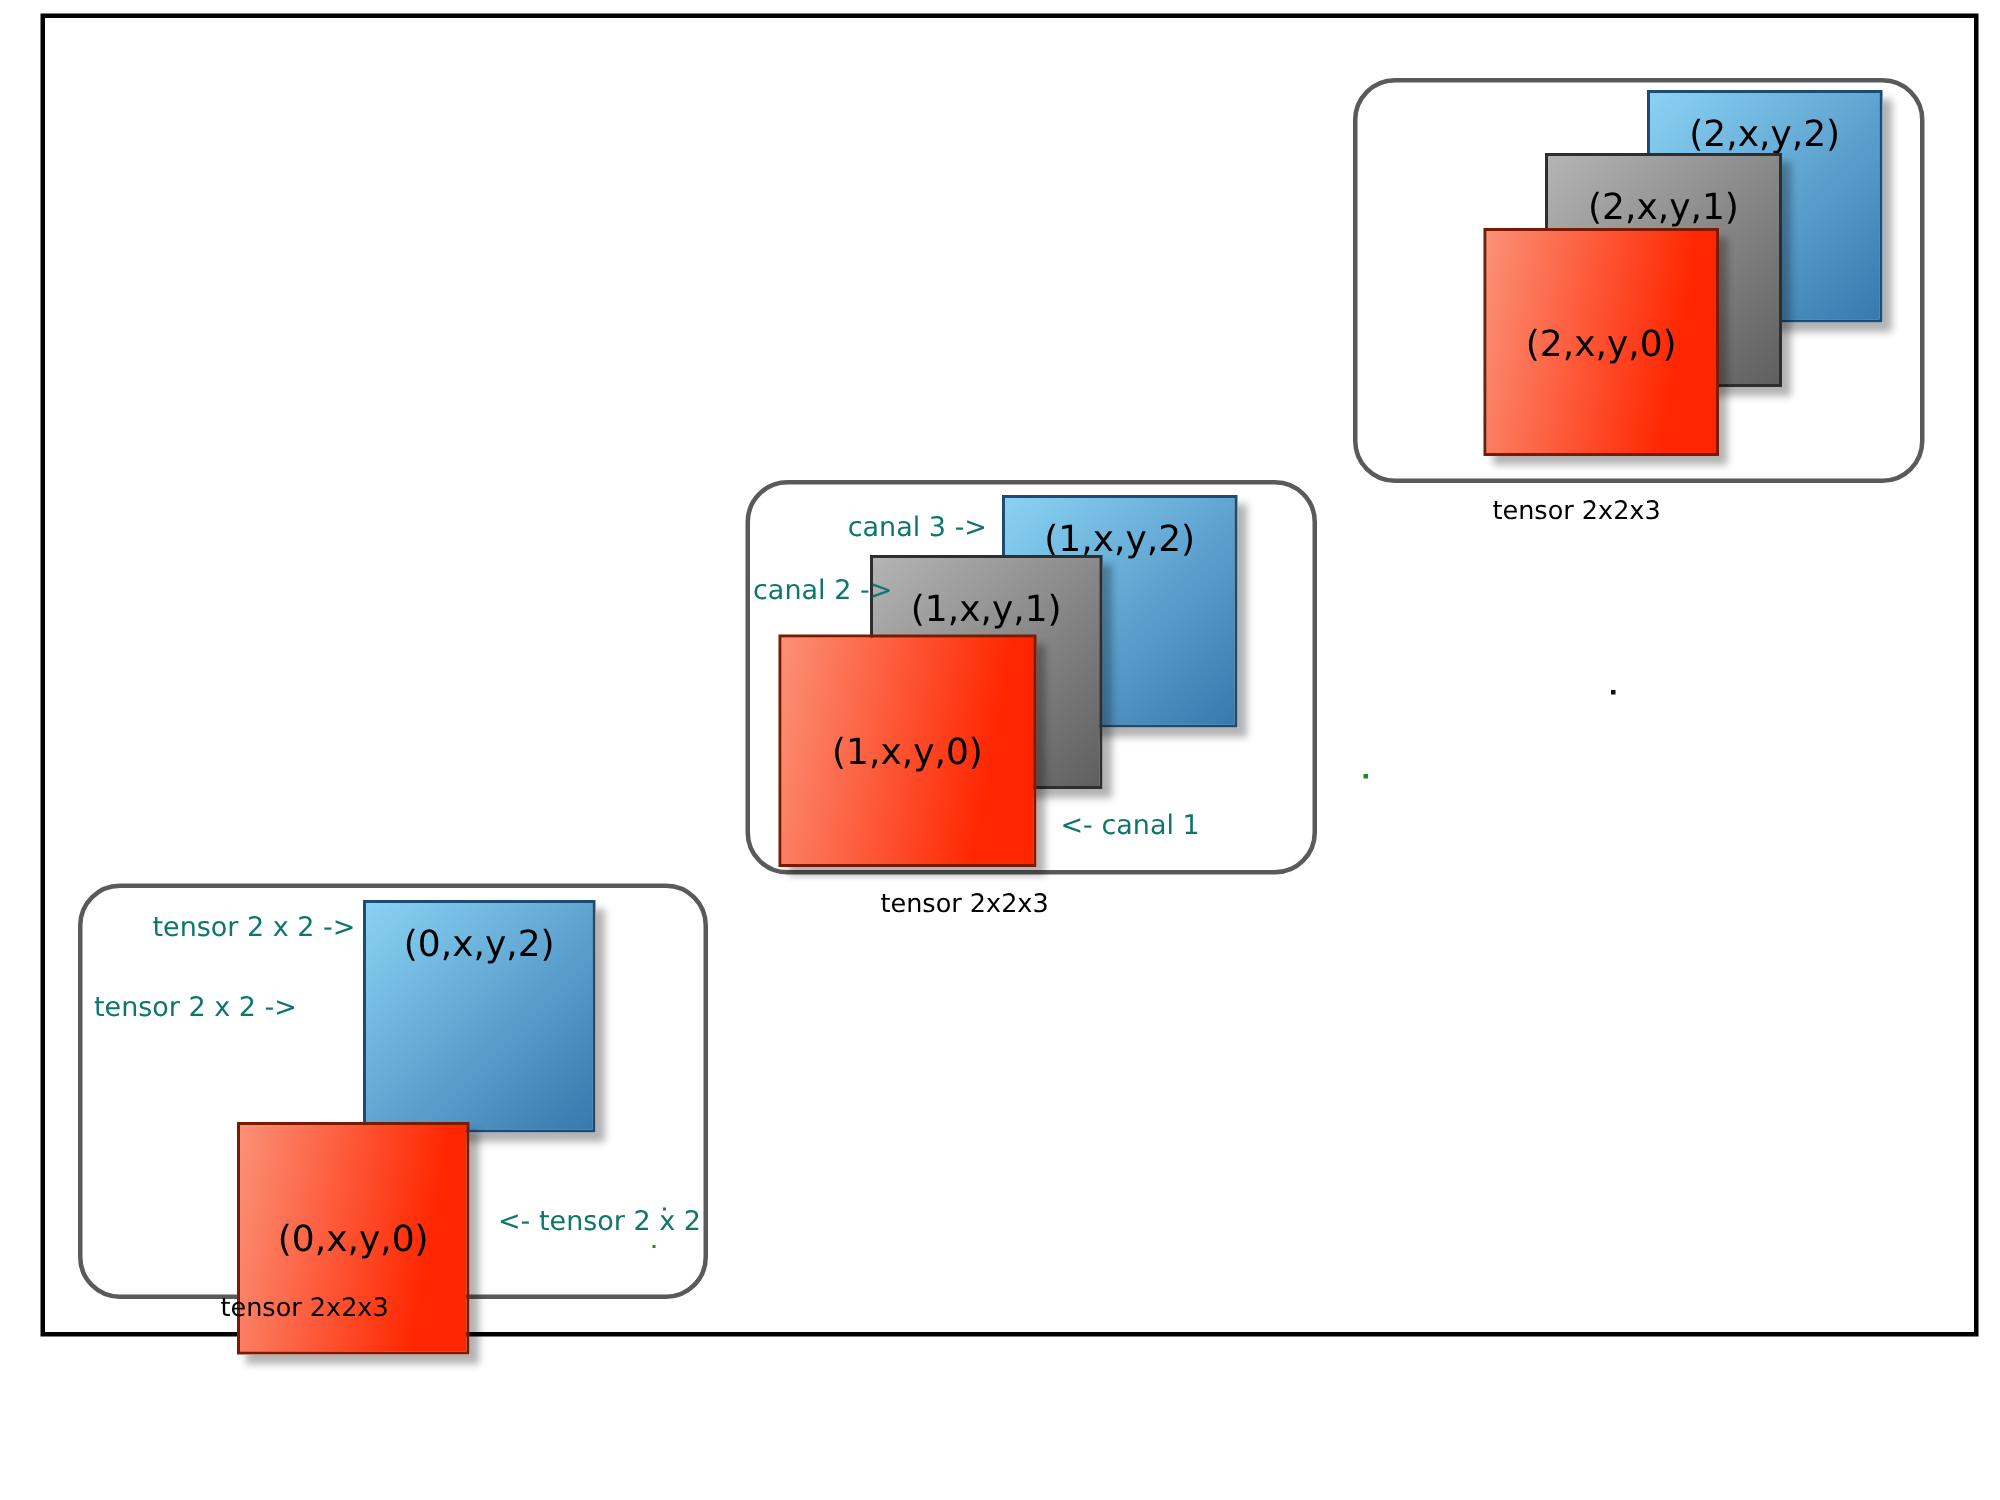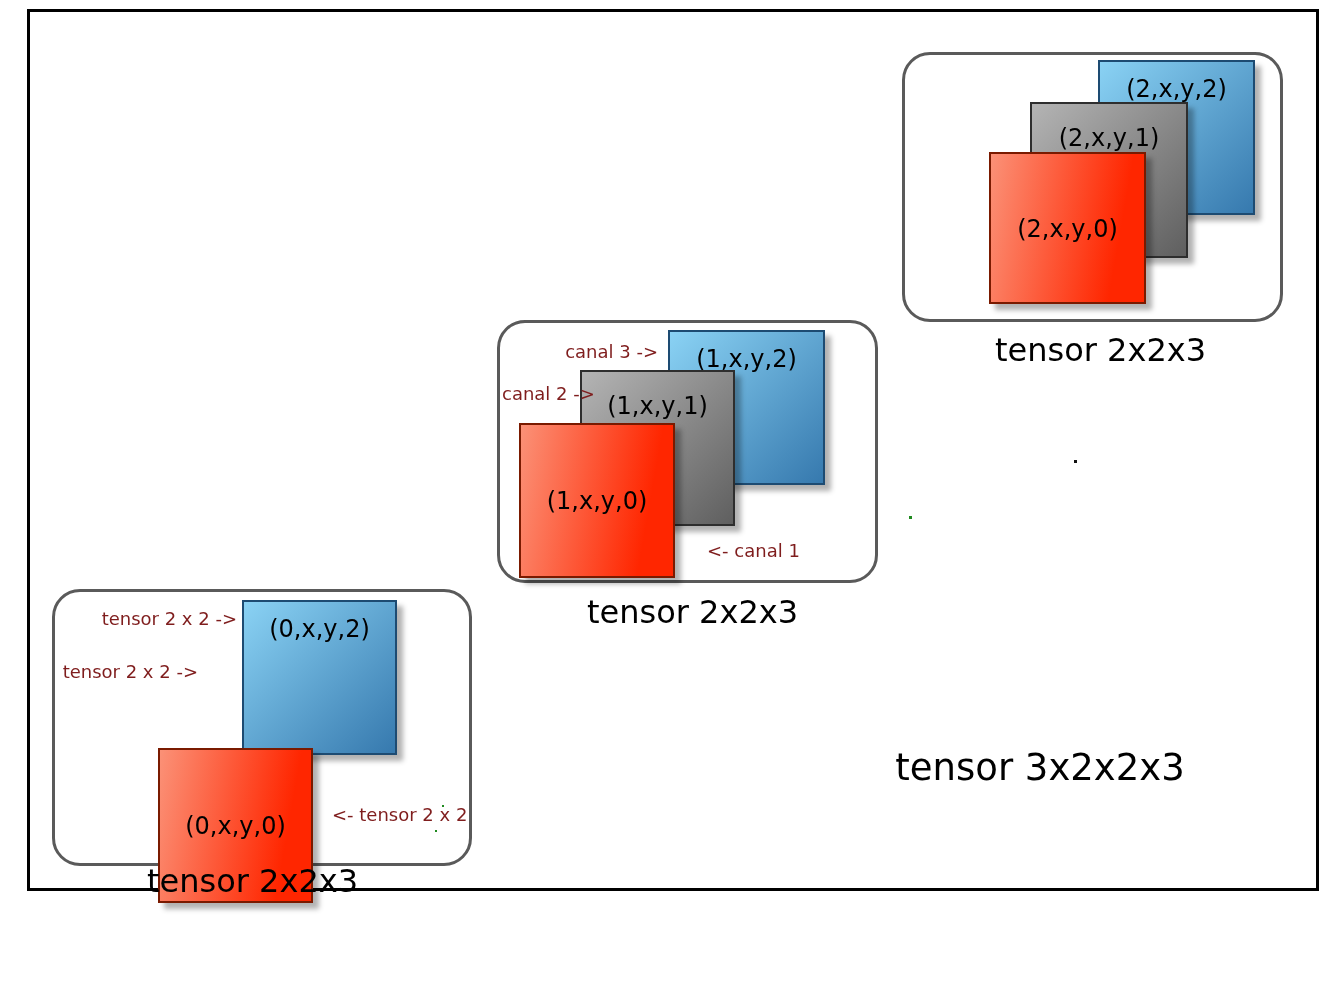--- a/index.html
+++ b/index.html
@@ -63,28 +63,28 @@
     font-size: 24px;
     color: #000;
     white-space: nowrap;
   }
   .sq.blue .sq-label { top: 13px; }
   .sq.gray .sq-label { top: 20px; }
   .sq.red  .sq-label { top: 41%; }
   .ann {
     position: absolute;
     font-size: 18px;
-    color: #7f1d1d;
+    color: #0f766e;
     white-space: nowrap;
     z-index: 6;
   }
   .ann.right-align { text-align: right; }
   .caption {
     position: absolute;
-    font-size: 32px;
+    font-size: 17px;
     color: #000;
     text-align: left;
     white-space: nowrap;
     z-index: 6;
   }
   .big-title {
     position: absolute;
     left: 880px;
     top: 746px;
     width: 320px;
@@ -110,21 +110,21 @@
   #g0-red   { left: 158px; top: 700px; width: 155px; height: 155px; margin-top: 48px; }
   #g0-ann0  { left: 85px;  top: 608px; width: 152px; }
   #g0-ann1  { left: 58px;  top: 661px; width: 140px; }
   #g0-ann2  { left: 332px; top: 804px; }
   #g0-caption { left: 147px; top: 862px; width: 200px; }
 
   
   #g1-box   { left: 497px; top: 320px; width: 381px; height: 263px; }
   #g1-blue  { left: 668px; top: 330px; width: 157px; height: 155px; }
   #g1-gray  { left: 580px; top: 370px; width: 155px; height: 156px; }
-  #g1-red   { left: 519px; top: 423px; width: 156px; height: 155px; }
+  #g1-red   { left: 519px; top: 423px; width: 172px; height: 155px; }
   #g1-ann0  { left: 558px; top: 341px; width: 100px; }
   #g1-ann1  { left: 502px; top: 383px; }
   #g1-ann2  { left: 707px; top: 540px; }
   #g1-caption { left: 587px; top: 593px; width: 200px; }
 
   
   #g2-box   { left: 902px;  top: 52px;  width: 381px; height: 270px; }
   #g2-blue  { left: 1098px; top: 60px;  width: 157px; height: 155px; }
   #g2-gray  { left: 1030px; top: 102px; width: 158px; height: 156px; }
   #g2-red   { left: 989px;  top: 152px; width: 157px; height: 152px; }
@@ -174,20 +174,19 @@
     <span class="sq-label">(2,x,y,2)</span>
   </div>
   <div class="sq gray" id="g2-gray">
     <span class="sq-label">(2,x,y,1)</span>
   </div>
   <div class="sq red" id="g2-red">
     <span class="sq-label">(2,x,y,0)</span>
   </div>
   <div class="caption" id="g2-caption">tensor 2x2x3</div>
 
-  <div class="big-title">tensor 3x2x2x3</div>
 
   <div class="dot black" id="dot-a"></div>
   <div class="dot green" id="dot-b"></div>
   <div class="dot green" id="dot-c"></div>
   <div class="dot green" id="dot-d"></div>
 
 </div>
 
 </body></html>

